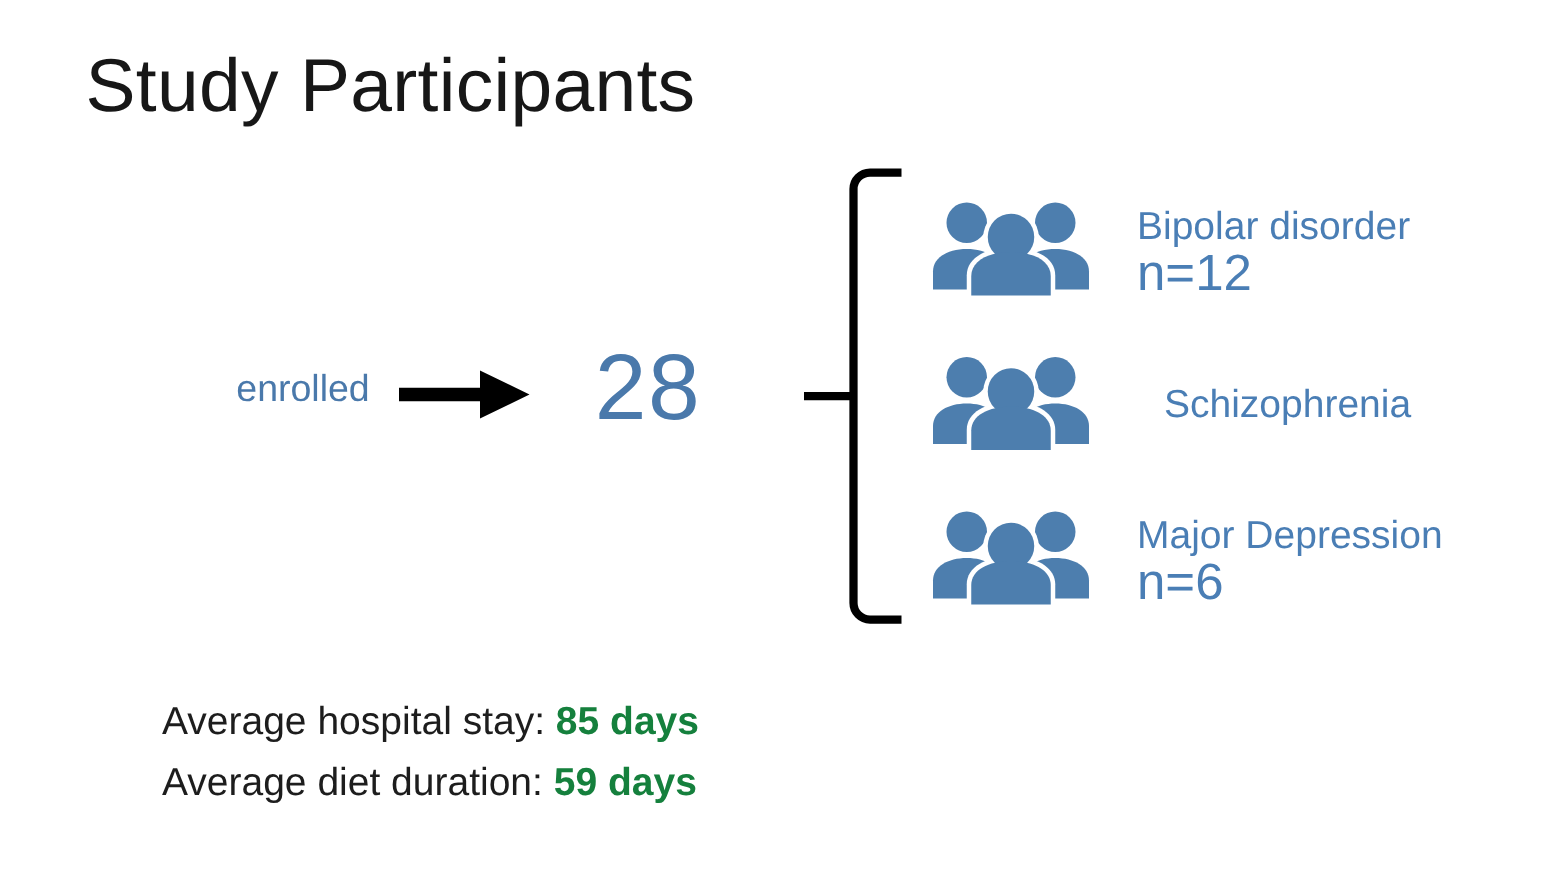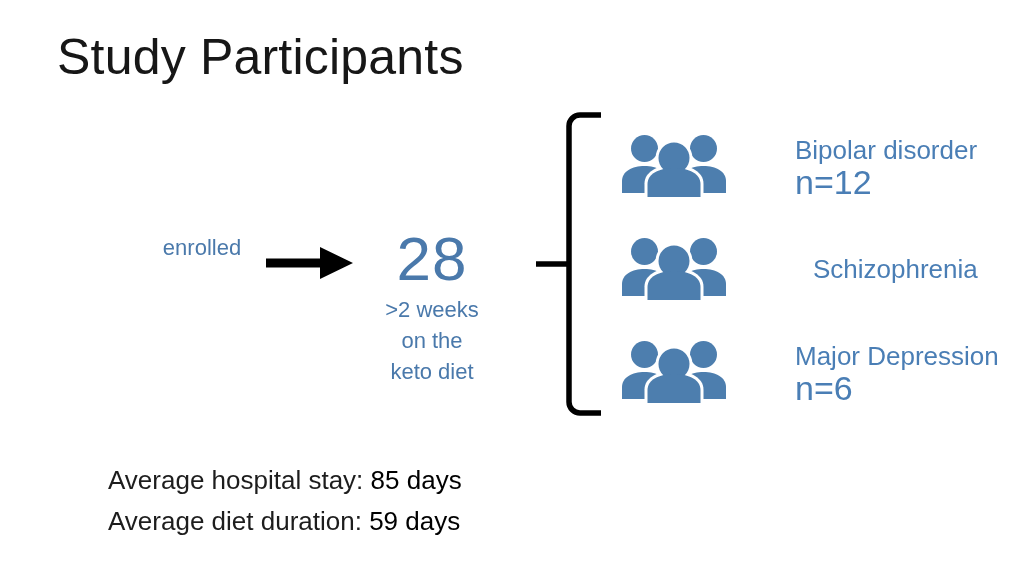--- a/index.html
+++ b/index.html
@@ -40,22 +40,22 @@
   }
   .stat .num {
     font-size: 62px;
     line-height: 62px;
     font-weight: 300;
     letter-spacing: 1px;
     display: block;
   }
   .stat .cap {
     display: block;
-    margin-top: 4px;
-    font-size: 22px;
+    margin-top: 16px;
+    font-size: 25px;
     line-height: 31px;
     font-weight: 300;
   }
   #stat-enrolled {
     left: 122px;
     top: 228px;
     width: 160px;
   }
   #stat-keto {
     left: 352px;
@@ -81,21 +81,20 @@
   }
 
   
   .dx-row {
     position: absolute;
     left: 620px;
     width: 400px;
     height: 82px;
     display: flex;
     align-items: center;
-    gap: 37px;
   }
   #dx-row-0 { top: 125px; }
   #dx-row-1 { top: 228px; }
   #dx-row-2 { top: 331px; }
 
   .people-icon {
     width: 108px;
     height: 66px;
     flex: 0 0 108px;
   }
@@ -121,44 +120,41 @@
   .footer {
     position: absolute;
     left: 108px;
     top: 460px;
     font-size: 26px;
     line-height: 41px;
     font-weight: 300;
     color: #1d1d1d;
   }
   .footer .line { white-space: nowrap; }
-  .footer .val { color: #000000; }
+  .footer .val { color: #15803d; font-weight: bold; }
 </style>
 </head>
 <body>
 
 <div id="slide">
 
   <div class="title">Study Participants</div>
 
   <div class="stat" id="stat-enrolled">
     <span class="cap">enrolled</span>
   </div>
 
   <div class="arrow">
     <svg width="88" height="34" viewBox="0 0 88 34" xmlns="http://www.w3.org/2000/svg">
       <path d="M0 12.5 H54 V1 L87 17 L54 33 V21.5 H0 Z" fill="#000000"></path>
     </svg>
   </div>
 
   <div class="stat" id="stat-keto">
     <span class="num">28</span>
-    <span class="cap" style="white-space: pre-line;">&gt;2 weeks
-on the
-keto diet</span>
   </div>
 
   <div class="bracket">
     <svg width="76" height="304" viewBox="0 0 76 304" xmlns="http://www.w3.org/2000/svg">
       <path d="M68 3 H47 a11 11 0 0 0 -11 11 V290 a11 11 0 0 0 11 11 H68" fill="none" stroke="#000000" stroke-width="5.5" stroke-linecap="butt"></path>
       <path d="M36 152 H3" fill="none" stroke="#000000" stroke-width="5.5" stroke-linecap="butt"></path>
     </svg>
   </div>
 
   <div class="dx-row" id="dx-row-0">

